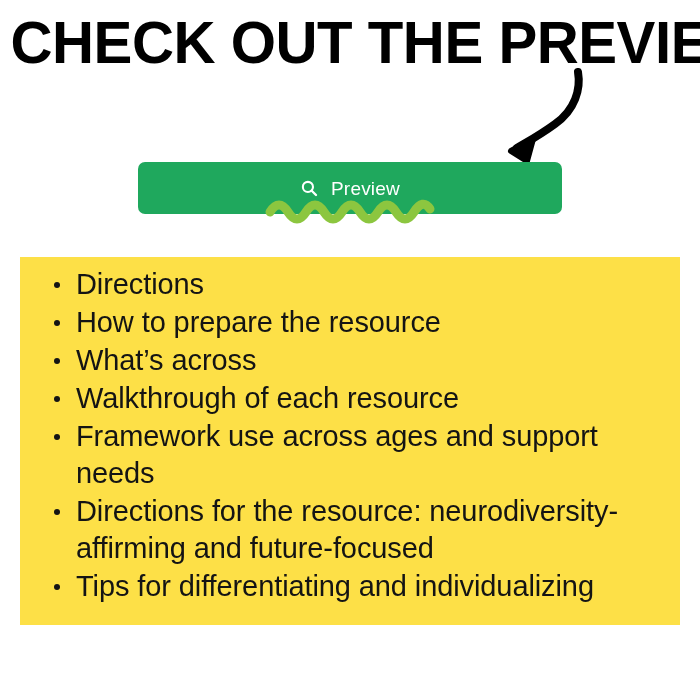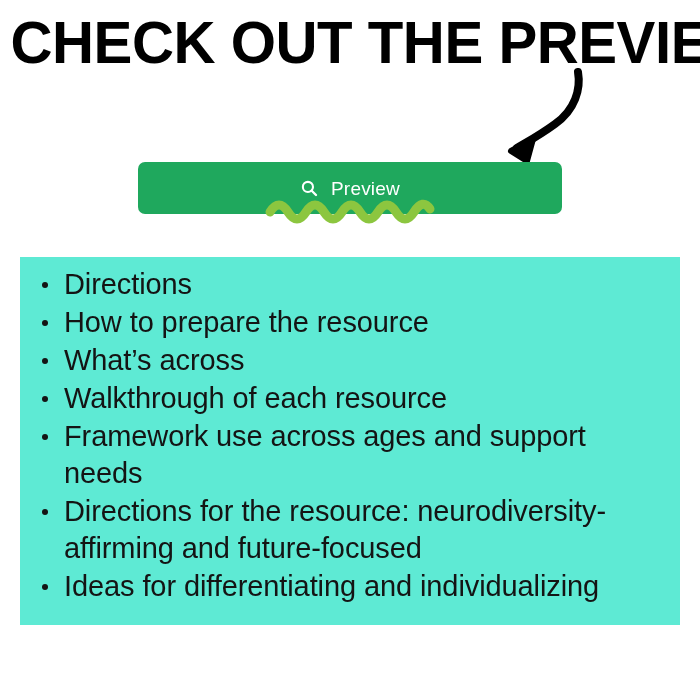--- a/index.html
+++ b/index.html
@@ -96,23 +96,23 @@
     height: 30px;
   }
 
   
   .content-panel {
     position: absolute;
     left: 20px;
     top: 257px;
     width: 660px;
     height: 368px;
-    background: #5eead4;
+    background: #fde047;
     box-sizing: border-box;
-    padding: 9px 16px 10px 7px;
+    padding: 9px 16px 10px 19px;
   }
 
   .bullet-list {
     margin: 0;
     padding: 0;
     list-style: none;
   }
   .bullet-list li {
     position: relative;
     padding-left: 37px;
@@ -159,17 +159,17 @@
   </svg>
 
   <div class="content-panel">
     <ul class="bullet-list">
       <li>Directions</li>
       <li>How to prepare the resource</li>
       <li>What’s across</li>
       <li>Walkthrough of each resource</li>
       <li>Framework use across ages and support needs</li>
       <li>Directions for the resource: neurodiversity-affirming and future-focused</li>
-      <li>Ideas for differentiating and individualizing</li>
+      <li>Tips for differentiating and individualizing</li>
     </ul>
   </div>
 
 </div>
 
 </body></html>

